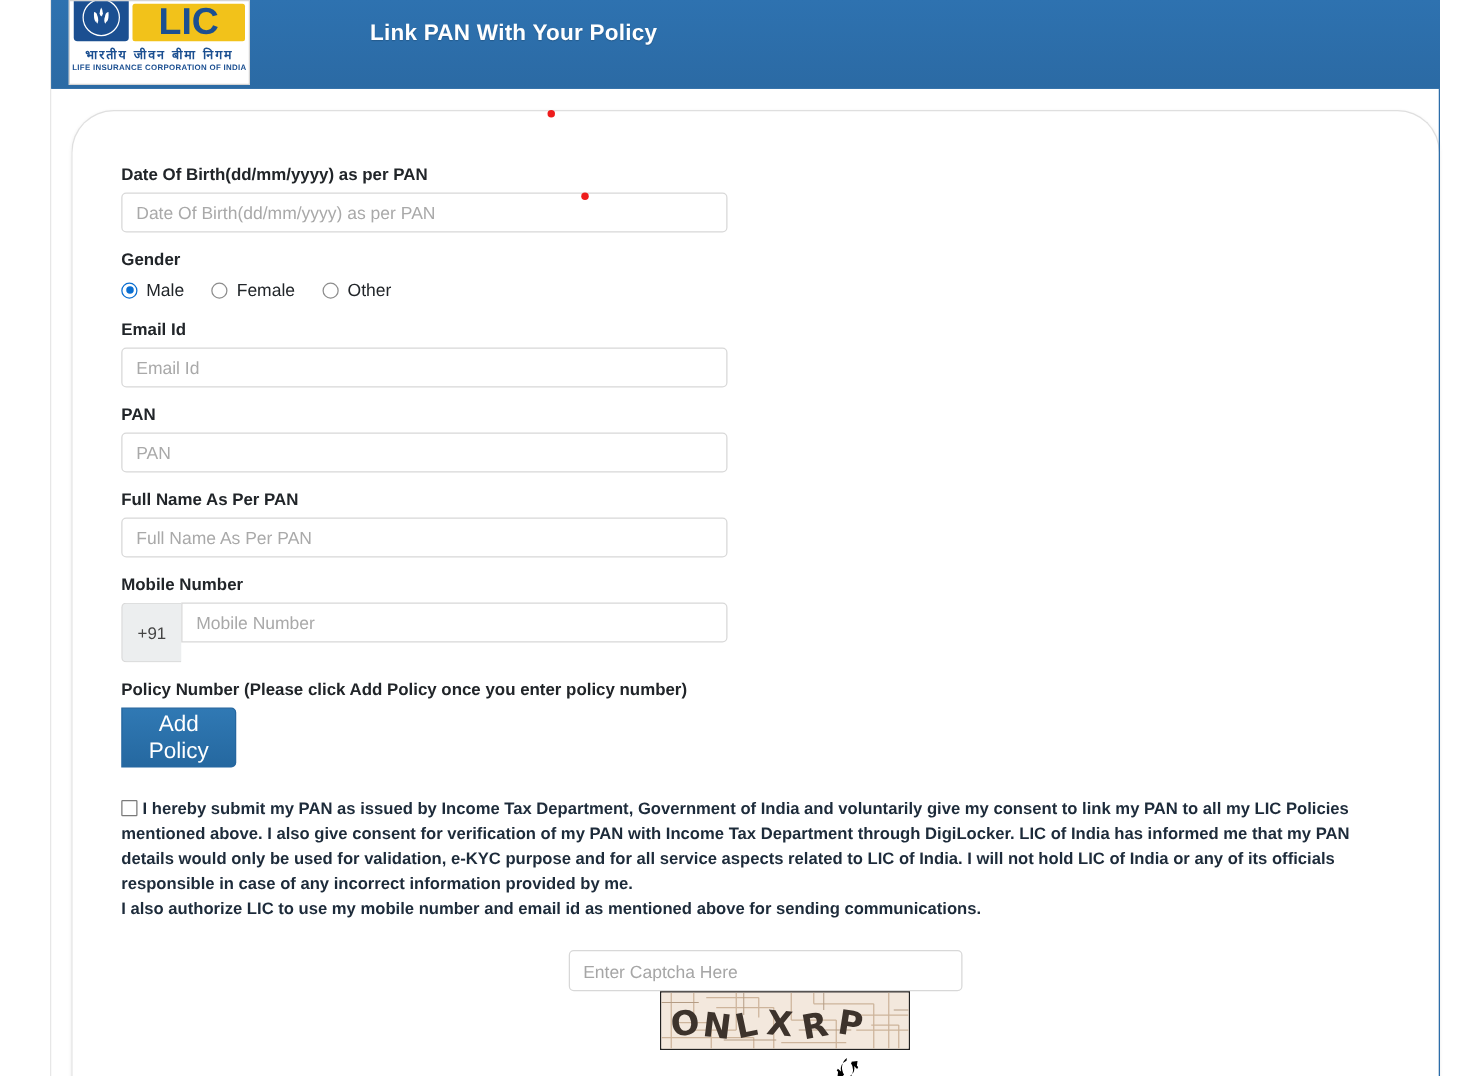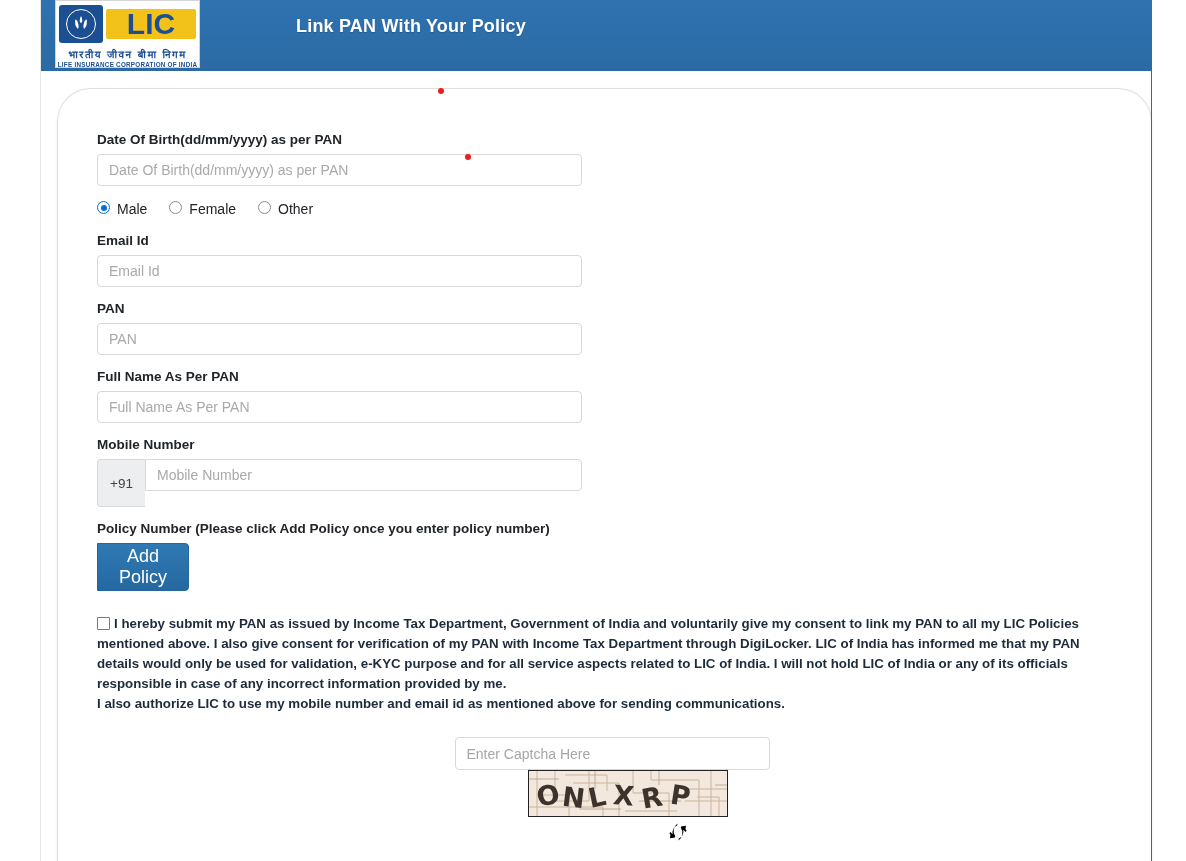--- a/index.html
+++ b/index.html
@@ -37,22 +37,22 @@
     background-image: linear-gradient(180deg, #2e72b0 0%, #2b6aa4 100%);
   }
   .logo-box {
     position: absolute; left: 14px; top: 0;
     width: 145px; height: 68px;
     background: #ffffff;
     border: 1px solid #d4d4d4;
     overflow: hidden;
   }
   .logo-top {
-    display: flex; align-items: center;
-    height: 42px;
+    display: flex; align-items: flex-end;
+    height: 32px;
     padding: 3px 3px 0 3px;
   }
   .logo-emblem {
     width: 44px; height: 38px;
     background: #1b4f91;
     border-radius: 3px;
     position: relative;
     display: flex; align-items: center; justify-content: center;
     flex: none;
   }
@@ -154,21 +154,21 @@
   }
   .text-input::placeholder { color: #a9a9a9; }
 
   
   .radio-row {
     display: flex; align-items: center;
     height: 20px;
     margin-top: 1px;
   }
   .radio-item {
-    display: flex; align-items: flex-start;
+    display: flex; align-items: center;
     margin-right: 22px;
     cursor: pointer;
   }
   .radio-dot {
     width: 13px; height: 13px;
     border-radius: 50%;
     border: 1px solid #8d8d8d;
     background: #ffffff;
     flex: none;
     position: relative;
@@ -357,20 +357,21 @@
     <div class="form">
 
       
       <div class="field-group">
         <div class="field-label">Date Of Birth(dd/mm/yyyy) as per PAN</div>
         <input class="text-input" type="text" placeholder="Date Of Birth(dd/mm/yyyy) as per PAN" style="">
       </div>
 
       
       <div class="field-group">
+        <div class="field-label">Gender</div>
         <div class="radio-row">
           <div class="radio-item">
             <span class="radio-dot checked"></span>
             <span class="radio-text">Male</span>
           </div>
           <div class="radio-item">
             <span class="radio-dot"></span>
             <span class="radio-text">Female</span>
           </div>
           <div class="radio-item">

